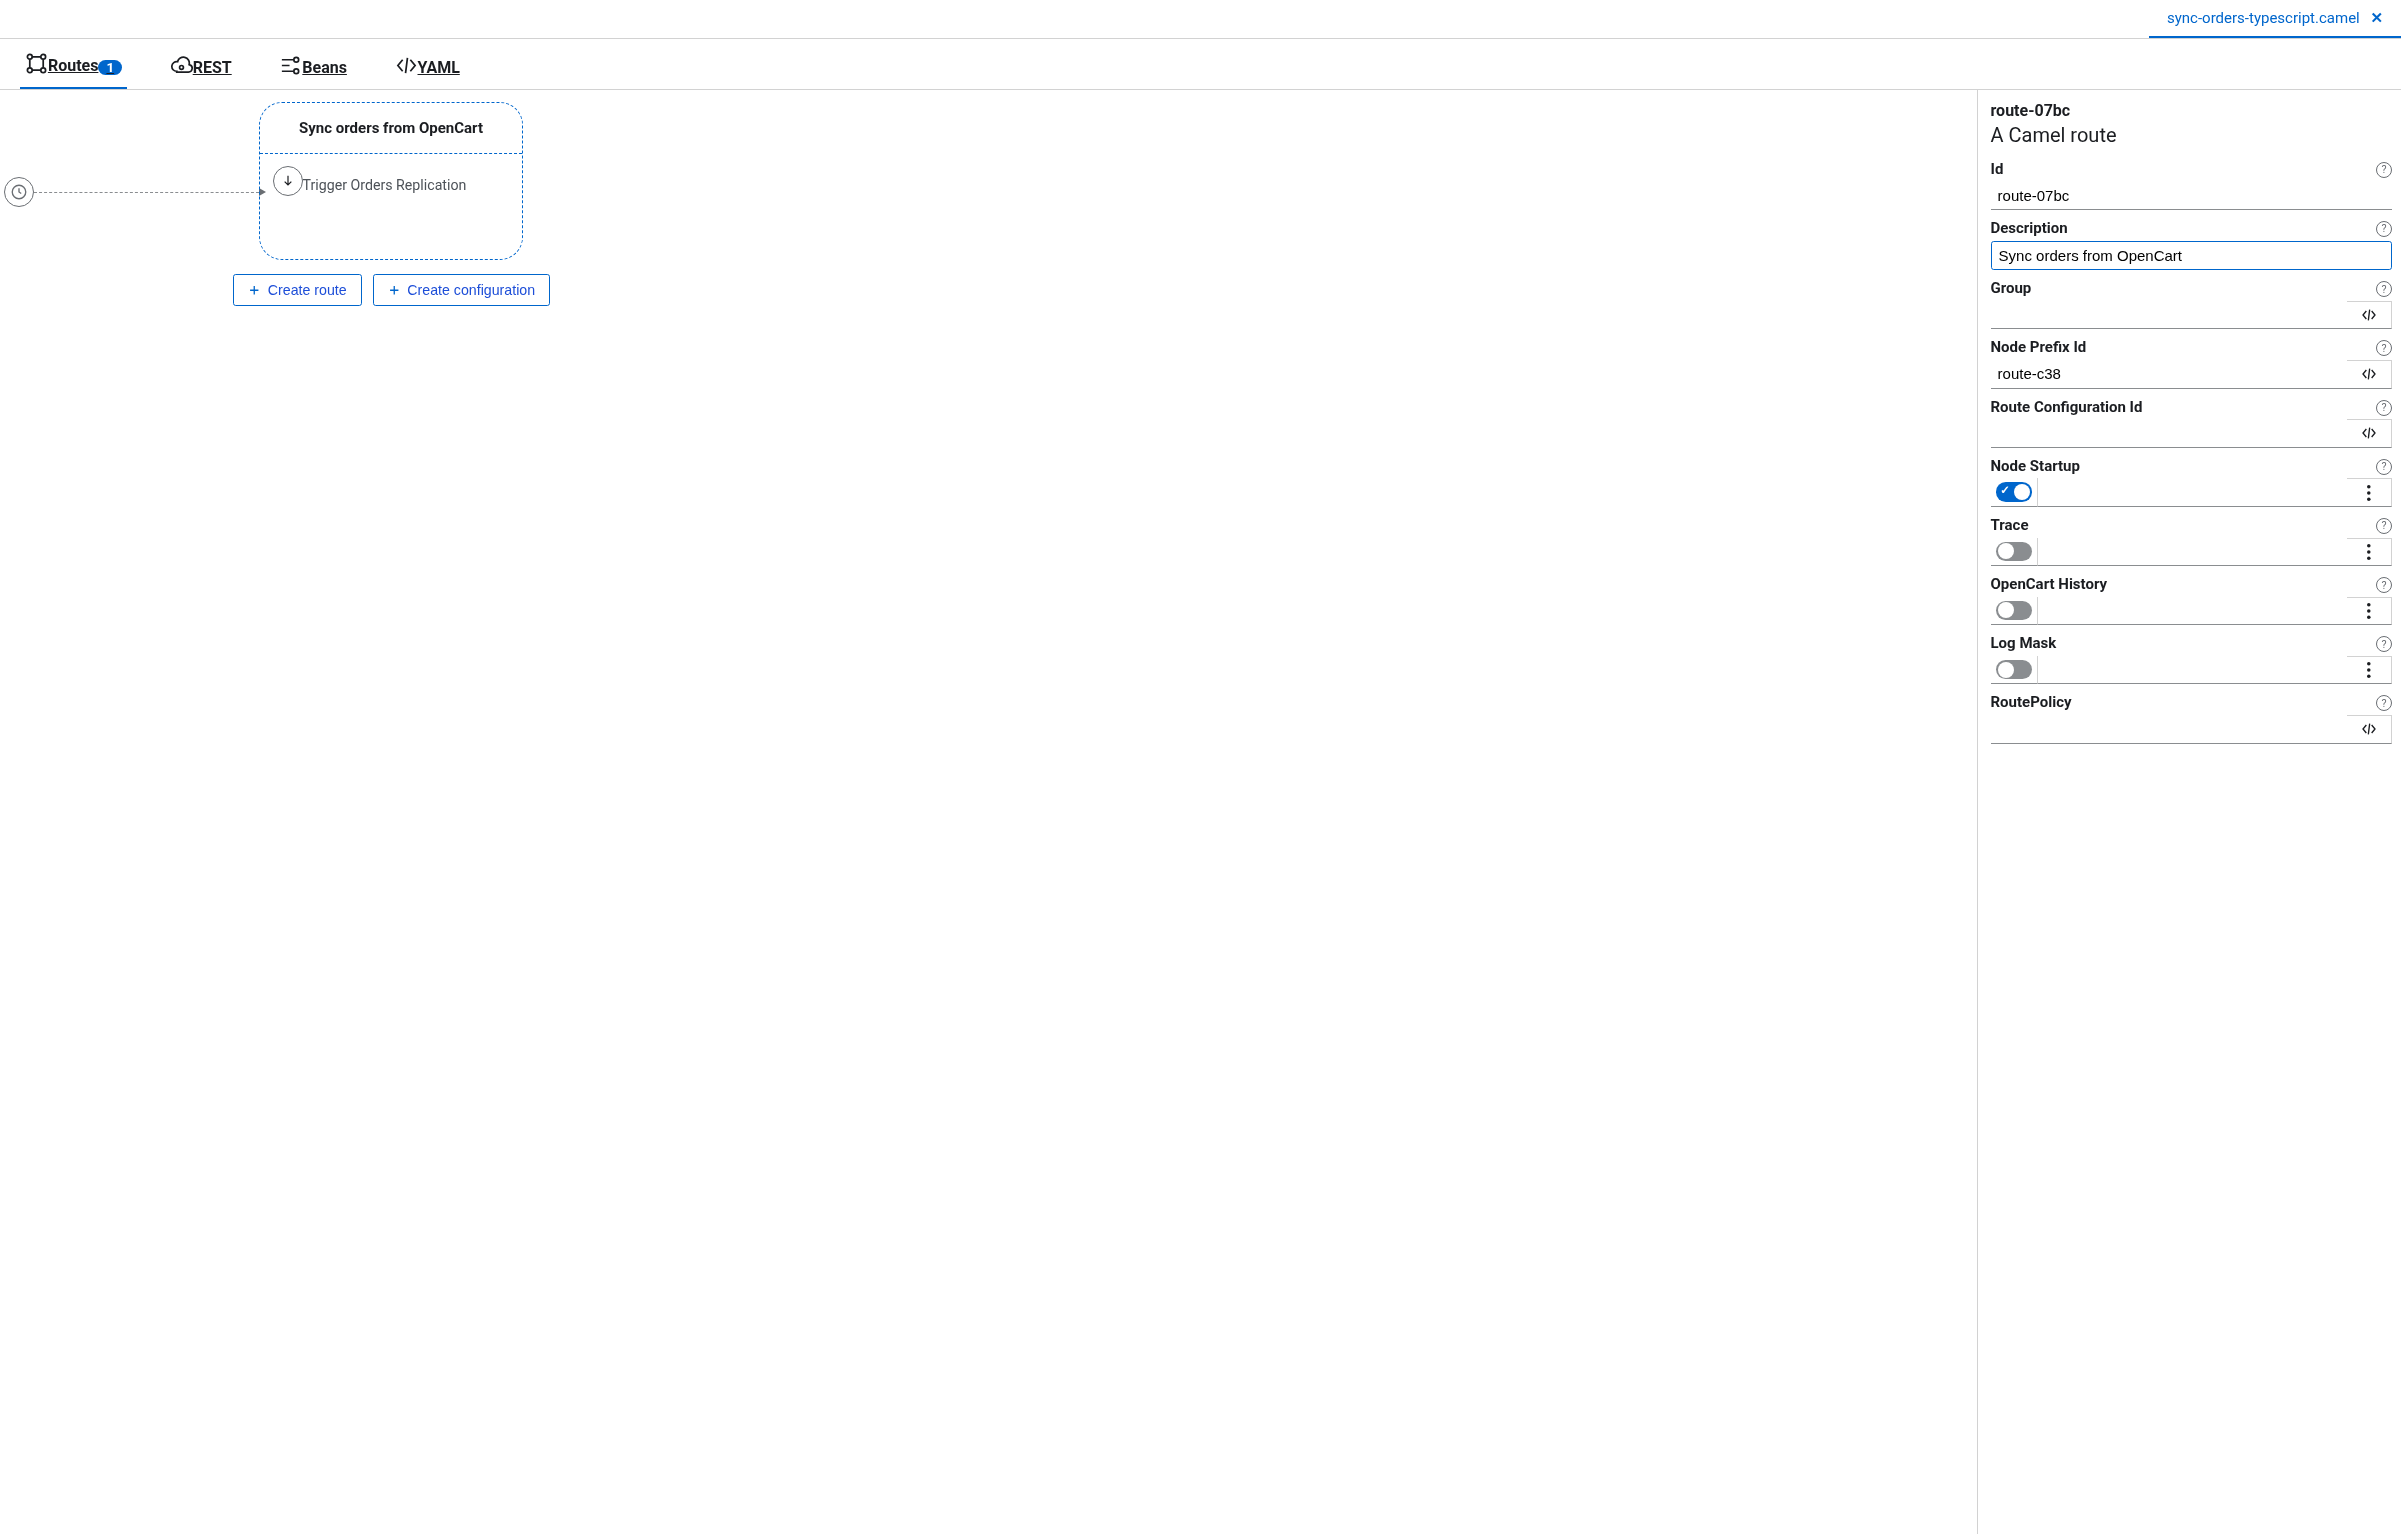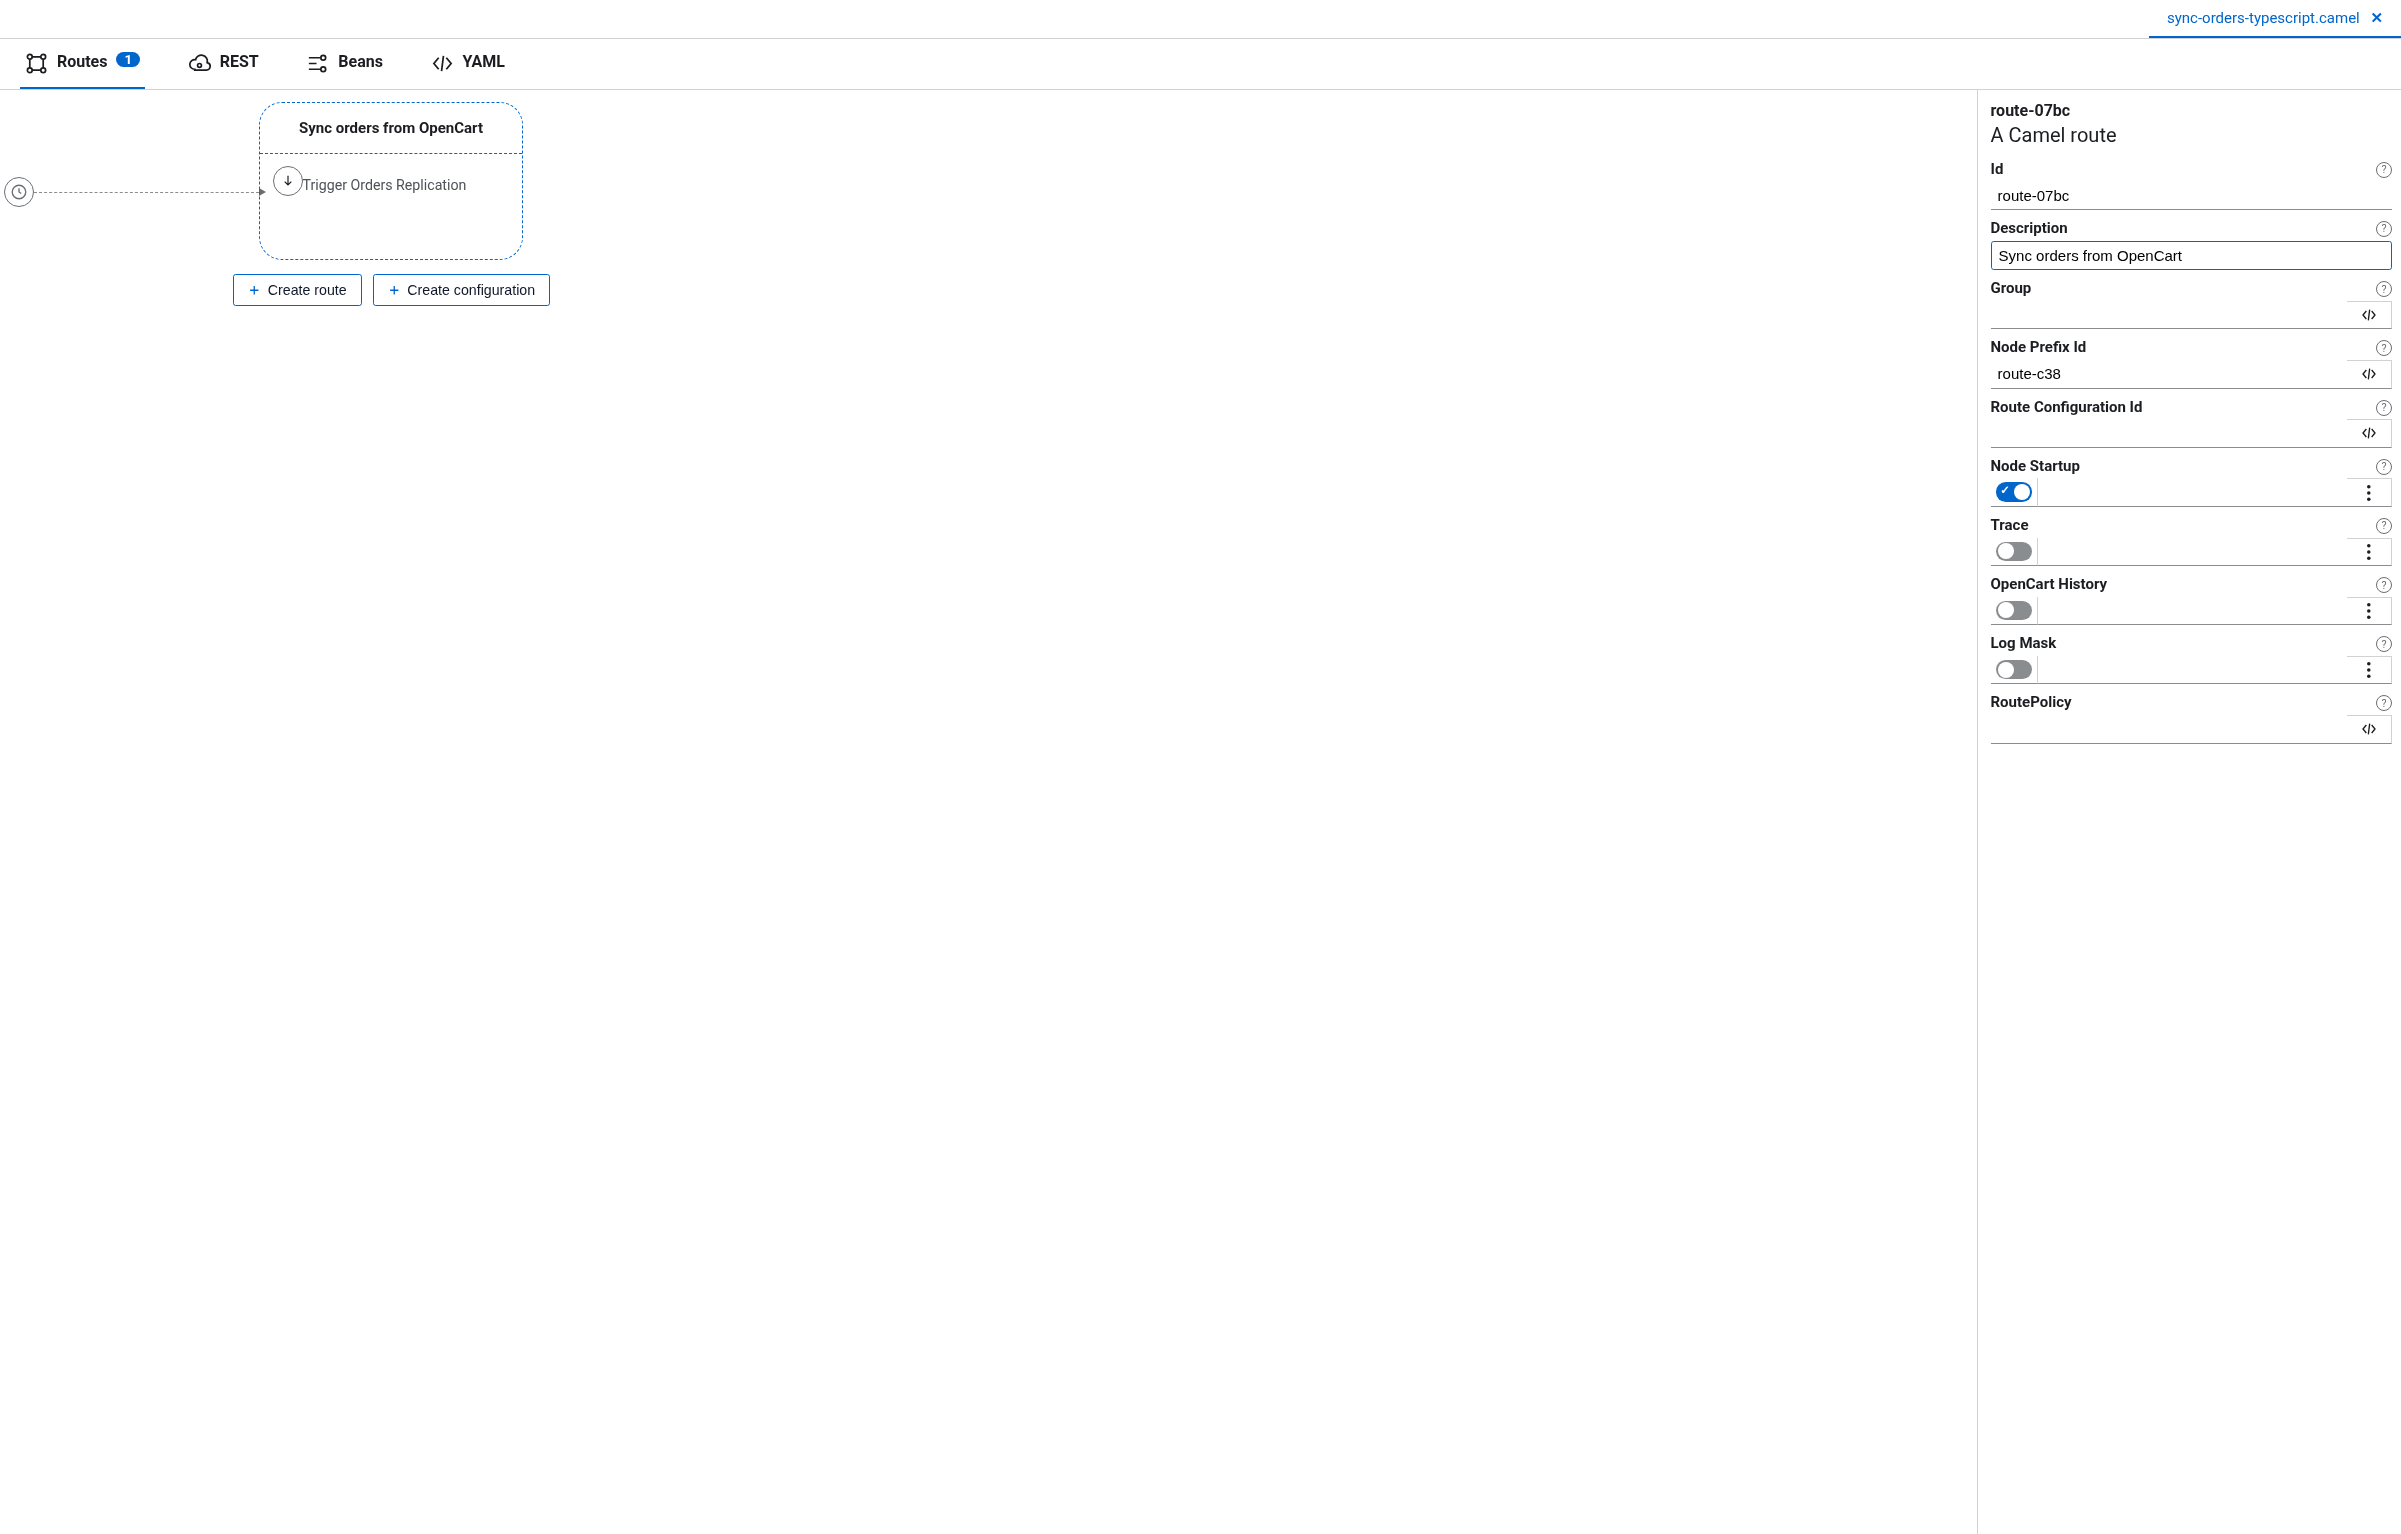--- a/index.html
+++ b/index.html
@@ -29,27 +29,27 @@
 
 
 .sub-tabs {
   display: flex;
   gap: 37px;
   padding: 0 19.6px;
   border-bottom: 0.9px solid #d2d2d2;
 }
 .sub-tab {
   display: flex;
-  align-items: flex-start;
-  gap: 9px;
+  align-items: flex-end;
   padding: 12.5px 5.3px;
   font-weight: 700;
   color: #1b1d21;
   cursor: pointer;
   font-size: 16px;
+  text-decoration: underline;
 }
 .sub-tab.active { border-bottom: 2.7px solid #0066cc; }
 .sub-tab svg { width: 23px; height: 23px; }
 .badge {
   background:#0066cc; color:#fff; border-radius:10.7px; padding:0px 8px;
   font-size:13.4px; font-weight:700;
 }
 
 
 .main {
@@ -122,21 +122,21 @@
 .step-circle svg{width:16px;height:16px;stroke:#1b1d21;}
 .step-label{color:#4d5258;font-size:14.2px;margin-top:7.1px;}
 
 .btn-row{
   position:absolute;
   left:233px; top:184px;
   display:flex; gap:10.7px;
 }
 .btn {
   display:flex;align-items:center;gap:7.1px;
-  border:0.9px solid #0066cc;color:#0f172a;
+  border:0.9px solid #0066cc;color:#1d4ed8;
   background:#fff;padding:7.1px 14.2px;border-radius:2.7px;
   font-size:14.2px;cursor:pointer;
 }
 .btn svg{width:12.5px;height:12.5px;}
 
 
 .sp-title{font-weight:700;font-size:16px;margin-bottom:3.6px;}
 .sp-sub{color:#1b1d21;font-size:20px;margin-bottom:12.5px;}
 
 .field{margin-bottom:9px;}

